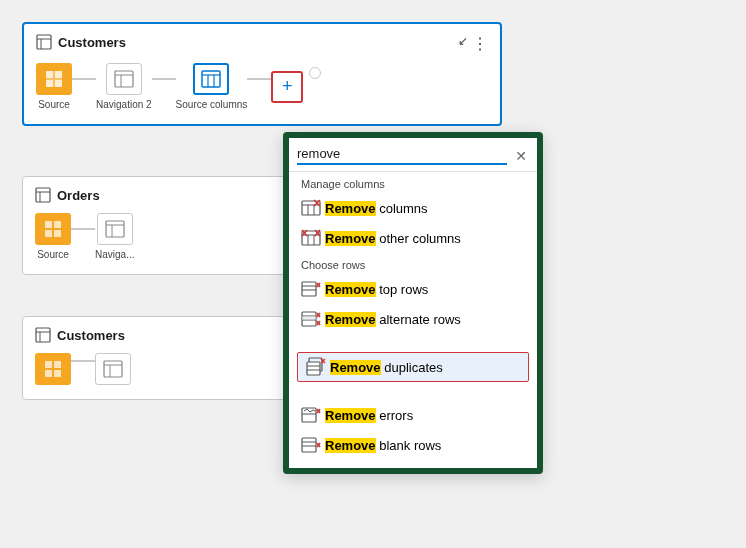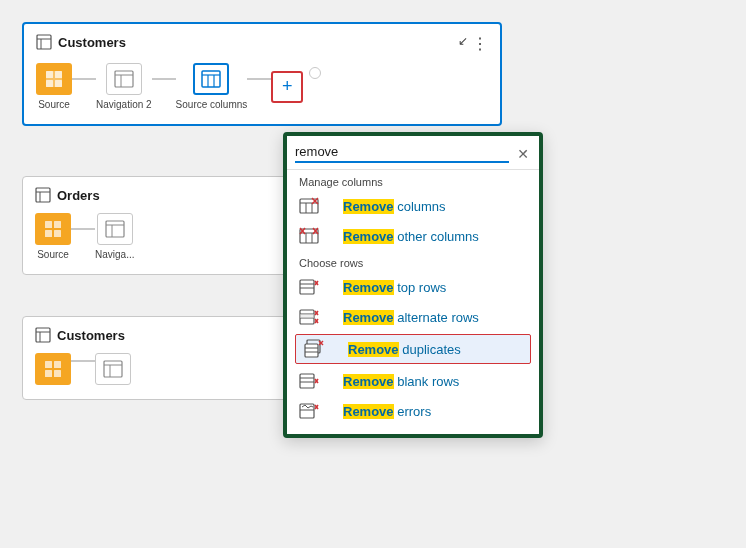--- a/index.html
+++ b/index.html
@@ -146,21 +146,21 @@
       cursor: pointer;
     }
 
     
     .dropdown-panel {
       position: absolute;
       top: 132px;
       left: 283px;
       width: 260px;
       background: white;
-      border: 4px solid #14532d;
+      border: 6px solid #14532d;
       border-radius: 4px;
       box-shadow: 0 4px 16px rgba(0,0,0,0.18);
       z-index: 100;
       padding-bottom: 8px;
     }
 
     .search-row {
       display: flex;
       align-items: center;
       padding: 8px 8px 6px 8px;
@@ -199,30 +199,30 @@
       font-weight: 400;
       color: #444;
       padding: 6px 12px 3px 12px;
     }
 
     .menu-item {
       display: flex;
       align-items: center;
       padding: 5px 12px;
       font-size: 13px;
-      color: #0369a1;
+      color: #000000;
       cursor: pointer;
-      gap: 24px;
+      gap: 4px;
     }
 
     .menu-item.highlighted {
       background: #e8f0fb;
       border: 1.5px solid #d13438;
       border-radius: 2px;
-      margin: 0 4px;
+      margin: 16px 4px;
       padding: 4px 8px;
     }
 
     .menu-icon {
       width: 20px;
       height: 20px;
       flex-shrink: 0;
     }
 
     .highlight {
@@ -449,33 +449,33 @@
           <line x1="15" y1="2" x2="19" y2="6" stroke="#d13438" stroke-width="1.5"></line>
           <line x1="19" y1="2" x2="15" y2="6" stroke="#d13438" stroke-width="1.5"></line>
         </svg>
         <span><span class="highlight">Remove</span> duplicates</span>
       </div>
     </div>
 
     <div class="menu-item">
       <svg class="menu-icon" viewBox="0 0 20 20" fill="none">
         <rect x="1" y="3" width="14" height="14" rx="1" stroke="#555" stroke-width="1.2" fill="none"></rect>
+        <line x1="1" y1="9" x2="15" y2="9" stroke="#555" stroke-width="1"></line>
+        <polyline points="3,6 6,4 9,7 12,5 14,6" stroke="#555" stroke-width="1" fill="none"></polyline>
+        <line x1="16" y1="4" x2="19" y2="8" stroke="#d13438" stroke-width="1.5"></line>
+        <line x1="19" y1="4" x2="16" y2="8" stroke="#d13438" stroke-width="1.5"></line>
+      </svg>
+      <span><span class="highlight">Remove</span> errors</span>
+    </div>
+
+    <div class="menu-item">
+      <svg class="menu-icon" viewBox="0 0 20 20" fill="none">
+        <rect x="1" y="3" width="14" height="14" rx="1" stroke="#555" stroke-width="1.2" fill="none"></rect>
         <line x1="1" y1="7" x2="15" y2="7" stroke="#555" stroke-width="1"></line>
         <line x1="1" y1="11" x2="15" y2="11" stroke="#555" stroke-width="1"></line>
         <line x1="16" y1="8" x2="19" y2="12" stroke="#d13438" stroke-width="1.5"></line>
         <line x1="19" y1="8" x2="16" y2="12" stroke="#d13438" stroke-width="1.5"></line>
       </svg>
       <span><span class="highlight">Remove</span> blank rows</span>
     </div>
-
-    <div class="menu-item">
-      <svg class="menu-icon" viewBox="0 0 20 20" fill="none">
-        <rect x="1" y="3" width="14" height="14" rx="1" stroke="#555" stroke-width="1.2" fill="none"></rect>
-        <line x1="1" y1="9" x2="15" y2="9" stroke="#555" stroke-width="1"></line>
-        <polyline points="3,6 6,4 9,7 12,5 14,6" stroke="#555" stroke-width="1" fill="none"></polyline>
-        <line x1="16" y1="4" x2="19" y2="8" stroke="#d13438" stroke-width="1.5"></line>
-        <line x1="19" y1="4" x2="16" y2="8" stroke="#d13438" stroke-width="1.5"></line>
-      </svg>
-      <span><span class="highlight">Remove</span> errors</span>
-    </div>
   </div>
 
 </div>
 
 </body></html>

